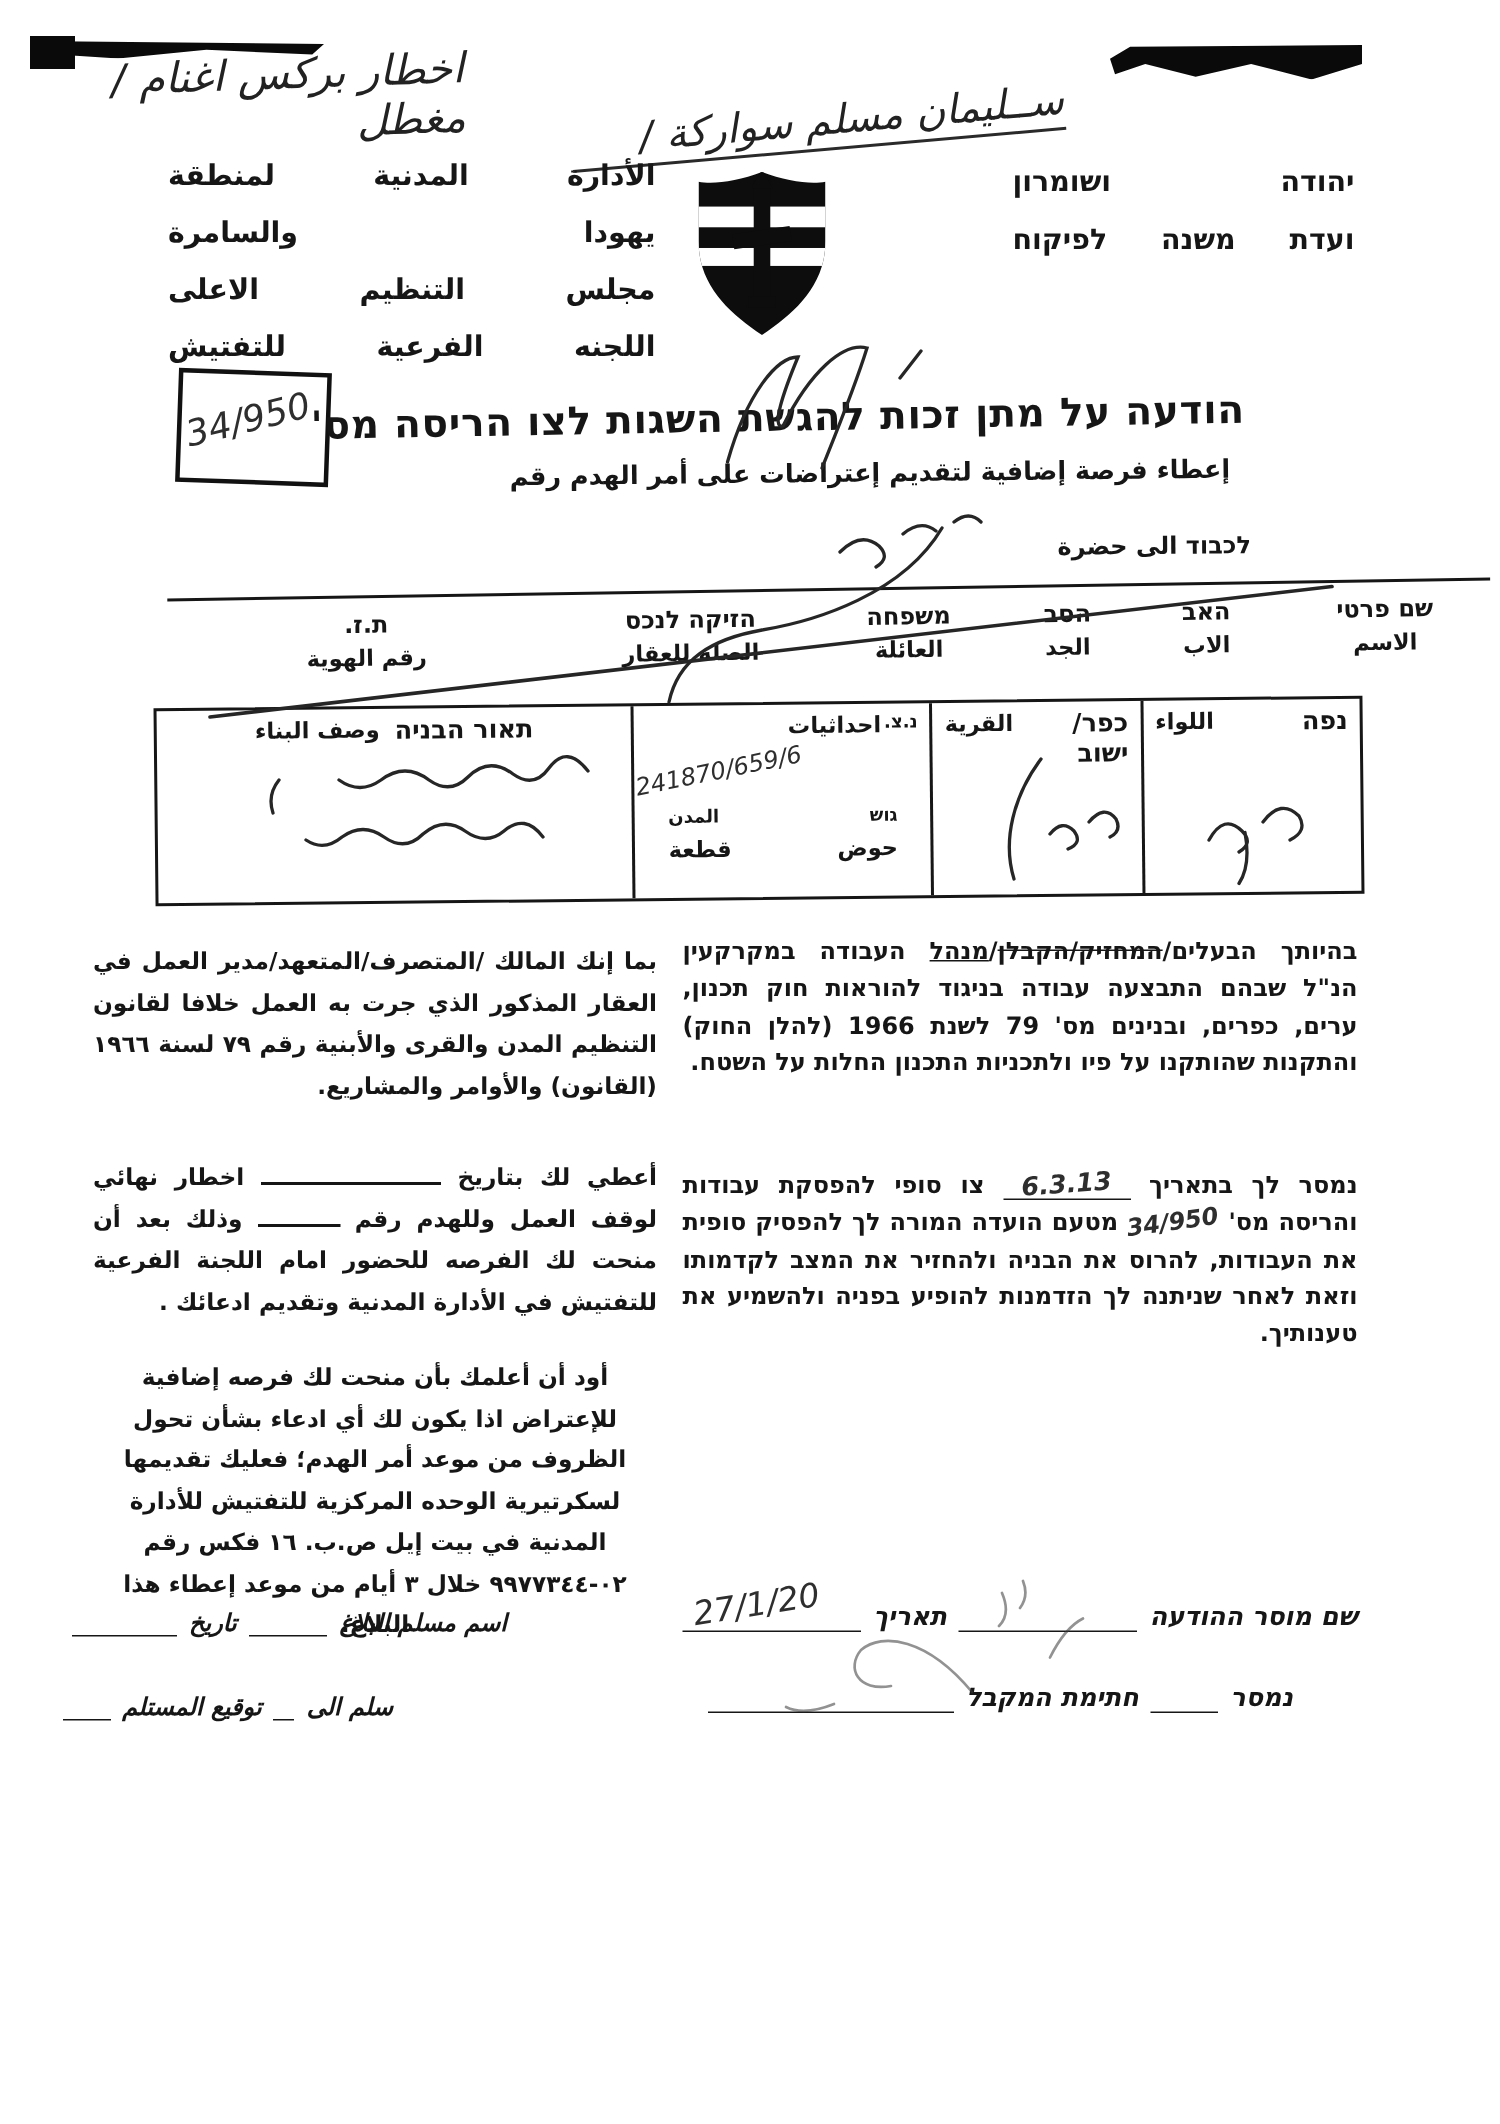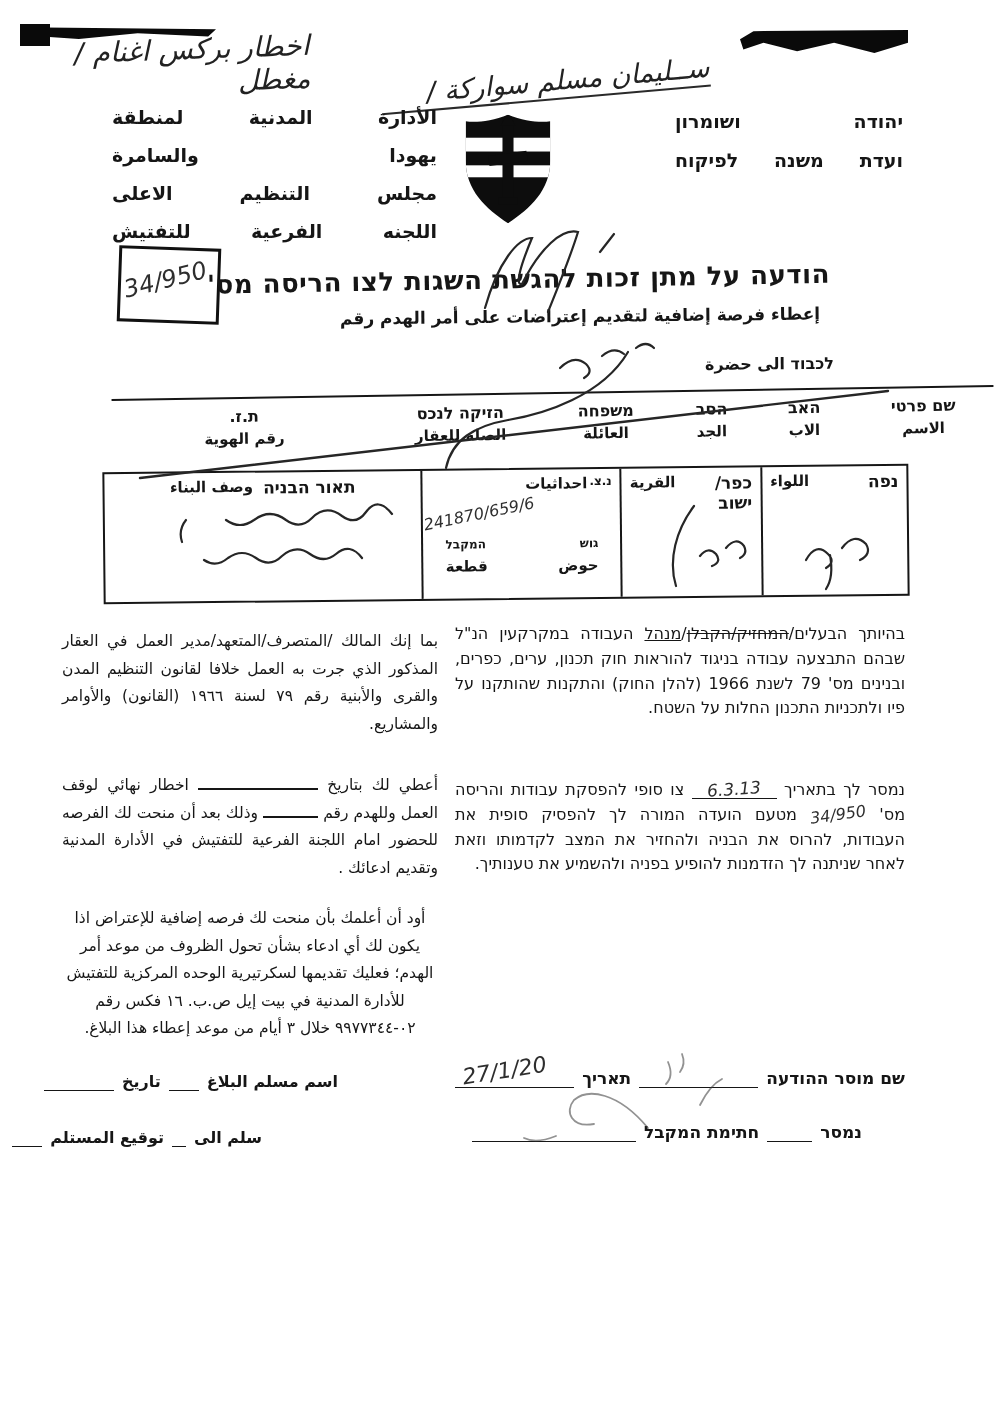--- a/index.html
+++ b/index.html
@@ -30,29 +30,29 @@
   .t1{border-top:2px solid var(--ink); display:flex; direction:rtl; transform:rotate(-0.9deg);}
   .t1cell{text-align:center; padding-top:8px;}
   .t1he{font-size:16px; font-weight:bold; line-height:20px;}
   .t1ar{font-size:15px; font-weight:bold; line-height:24px;}
   .t2{border:2.5px solid var(--ink); display:flex; direction:rtl; transform:rotate(-0.6deg); background:transparent;}
   .t2cell{position:relative; padding:5px 8px 0 8px; box-sizing:border-box;}
   .t2cell + .t2cell{border-inline-start:2px solid var(--ink);}
   .t2hdr{display:flex; justify-content:space-between; font-weight:bold;}
   .fs17{font-size:17px;} .fs15{font-size:15px;} .fs16{font-size:12px;}
   
-  .para-he{font-size:16px; font-weight:normal; line-height:1.55; text-align:justify;}
-  .para-ar{font-size:15.5px; font-weight:normal; line-height:1.78; text-align:justify;}
+  .para-he{font-size:16px; font-weight:bold; line-height:1.55; text-align:justify;}
+  .para-ar{font-size:15.5px; font-weight:bold; line-height:1.78; text-align:justify;}
   .struck{text-decoration:line-through;}
   .uline{text-decoration:underline;}
   .inblank{display:inline-block; min-width:70px; border-bottom:1.5px solid var(--ink); line-height:1; vertical-align:baseline; text-align:center;}
   .dash{display:inline-block; border-bottom:2px solid var(--ink); height:.7em; vertical-align:baseline;}
   
   .sigrow{display:flex; align-items:flex-end; gap:8px; font-weight:bold; white-space:nowrap;}
-  .sigrow .lbl{flex:0 0 auto;}
+  .sigrow .lbl{flex:0 0 auto;font-style:italic;}
   .sigrow .blank{flex:1 1 auto; border-bottom:1.8px solid var(--ink); height:1.1em; min-width:30px;}
   .sig-he{font-size:17px;}
   .sig-ar{font-size:16px;}
   .scrib{position:absolute; left:0; top:0; pointer-events:none;}
 </style>
 </head>
 <body>
 
 <div class="page">
 
@@ -167,21 +167,21 @@
       </div>
     </div>
     <div class="t2cell" style="width:24.8%;">
       <div class="t2hdr" style="justify-content:flex-start;gap:2px;">
         <span class="fs16">נ.צ.</span>
         <span class="fs15">احداثيات</span>
       </div>
       <span class="hand" style="position:absolute;left:0px;top:34px;font-size:16px;transform:rotate(-11deg);display:inline-block;white-space:nowrap;">241870/659/6</span>
       <div class="t2hdr" style="margin-top:44px;padding:0 14px;">
         <span class="fs16">גוש</span>
-        <span class="fs16">המקבל</span>
+        <span class="fs16">المدن</span>
       </div>
       <div class="t2hdr" style="margin-top:6px;padding:0 14px;">
         <span class="fs15">حوض</span>
         <span class="fs15">قطعة</span>
       </div>
     </div>
     <div class="t2cell" style="width:39.7%;">
       <div class="t2hdr" style="justify-content:center;gap:10px;">
         <span class="fs17">תאור הבניה</span>
         <span class="fs15">وصف البناء</span>

